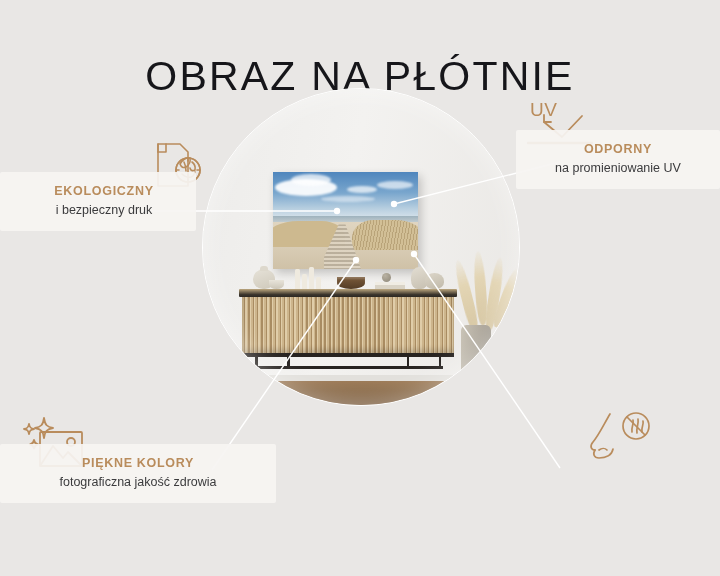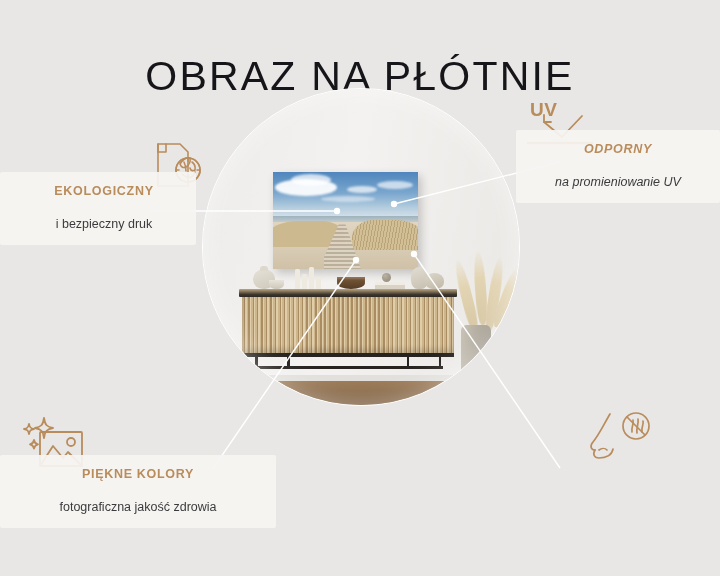--- a/index.html
+++ b/index.html
@@ -324,42 +324,42 @@
     font-size: 12.5px;
     font-weight: bold;
     letter-spacing: .7px;
     color: #b98c5c;
     line-height: 1.25;
   }
   .label-sub {
     font-size: 12.5px;
     color: #3b3b3d;
     line-height: 1.35;
-    margin-top: 16px;
+    margin-top: 2px;
     white-space: nowrap;
   }
 
   #label-eco      { left: 0;     top: 172px; width: 196px; text-align: center; padding-left: 28px; }
-  #label-uv       { left: 516px; top: 130px; width: 204px; text-align: center; font-style: italic; }
-  #label-colors   { left: 0;     top: 455px; width: 276px; text-align: center; }
+  #label-uv       { left: 516px; top: 130px; width: 204px; text-align: center; }
+  #label-colors   { left: 0;     top: 444px; width: 276px; text-align: center; }
   #label-odor     { left: 516px; top: 455px; width: 204px; text-align: center; }
 
   
   .icon-wrap { position: absolute; }
   #icon-eco    { left: 148px; top: 140px; }
   #icon-uv     { left: 520px; top: 100px; }
   #icon-colors { left: 20px;  top: 414px; }
   #icon-odor   { left: 582px; top: 408px; }
 
   .uv-text {
     position: absolute;
     left: 530px;
     top: 99px;
     font-size: 19px;
-    font-weight: bold;
+    font-weight: normal;
     color: #b98c5c;
     letter-spacing: .5px;
   }
 </style>
 </head>
 <body>
 
 <div id="stage">
 
   <div id="page-title">OBRAZ NA PŁÓTNIE</div>

